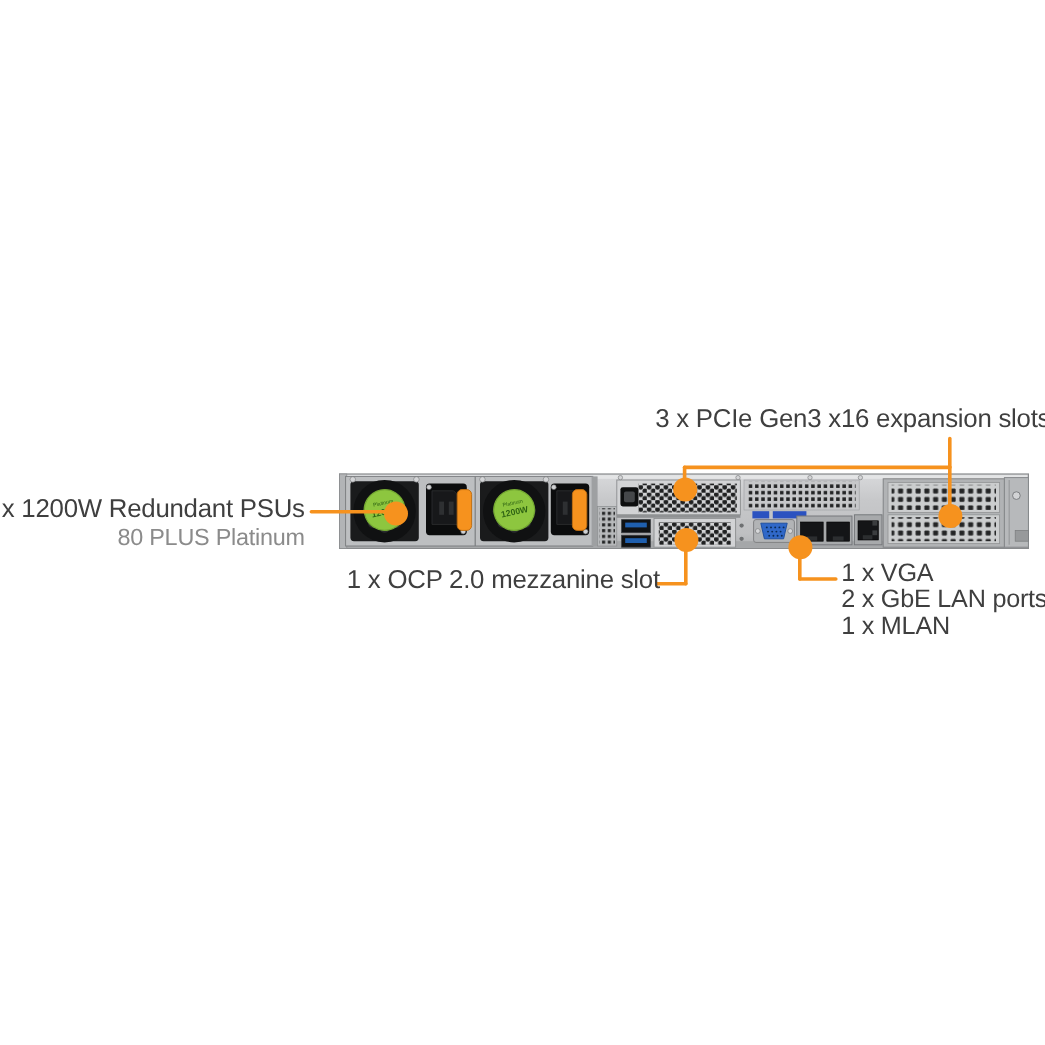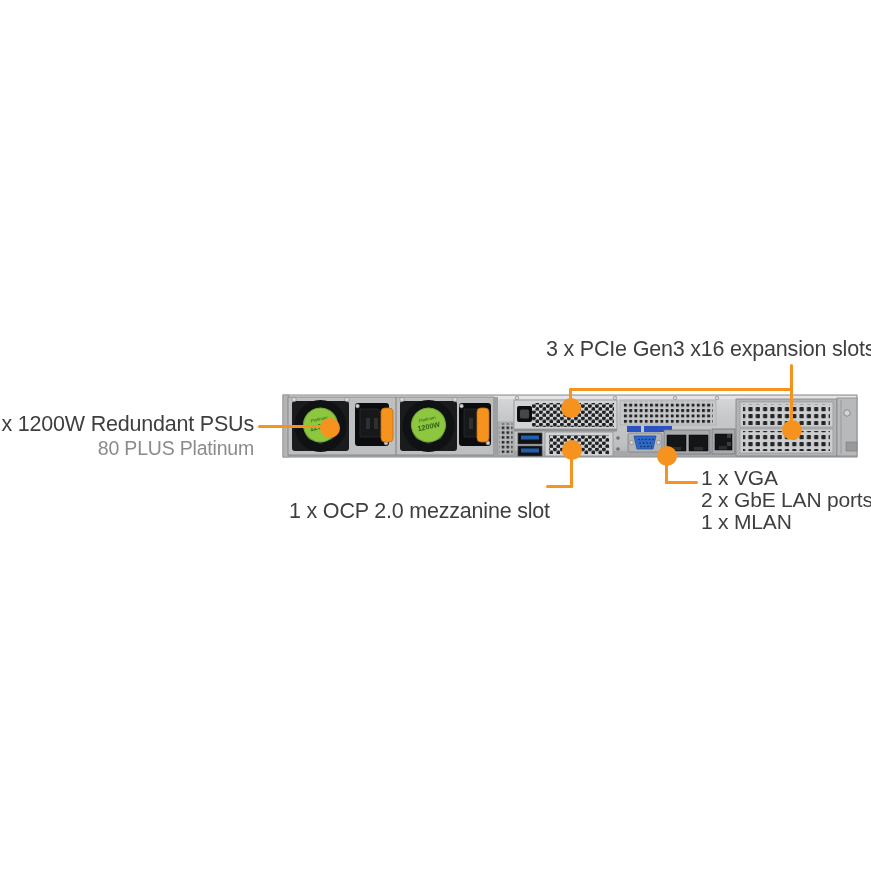--- a/index.html
+++ b/index.html
@@ -29,21 +29,21 @@
 
 <div class="stage">
 
   <div class="lbl" style="left:546px;top:338px;">3 x PCIe Gen3 x16 expansion slots</div>
 
   <div class="lbl right" style="right:617px;top:413px;">
     <div>2 x 1200W Redundant PSUs</div>
     <div class="sub">80 PLUS Platinum</div>
   </div>
 
-  <div class="lbl" style="left:289px;top:500px;">1 x OCP 2.0 mezzanine slot</div>
+  <div class="lbl" style="left:289px;top:472px;">1 x OCP 2.0 mezzanine slot</div>
 
   <div class="lbl io-lines" style="left:701px;top:467px;">
     <div>1 x VGA</div>
     <div>2 x GbE LAN ports</div>
     <div>1 x MLAN</div>
   </div>
 
   <div class="cline" style="left:258px;top:425px;width:66px;height:3px;"></div>
   <div class="cdot" style="left:320px;top:418px;"></div>
 

